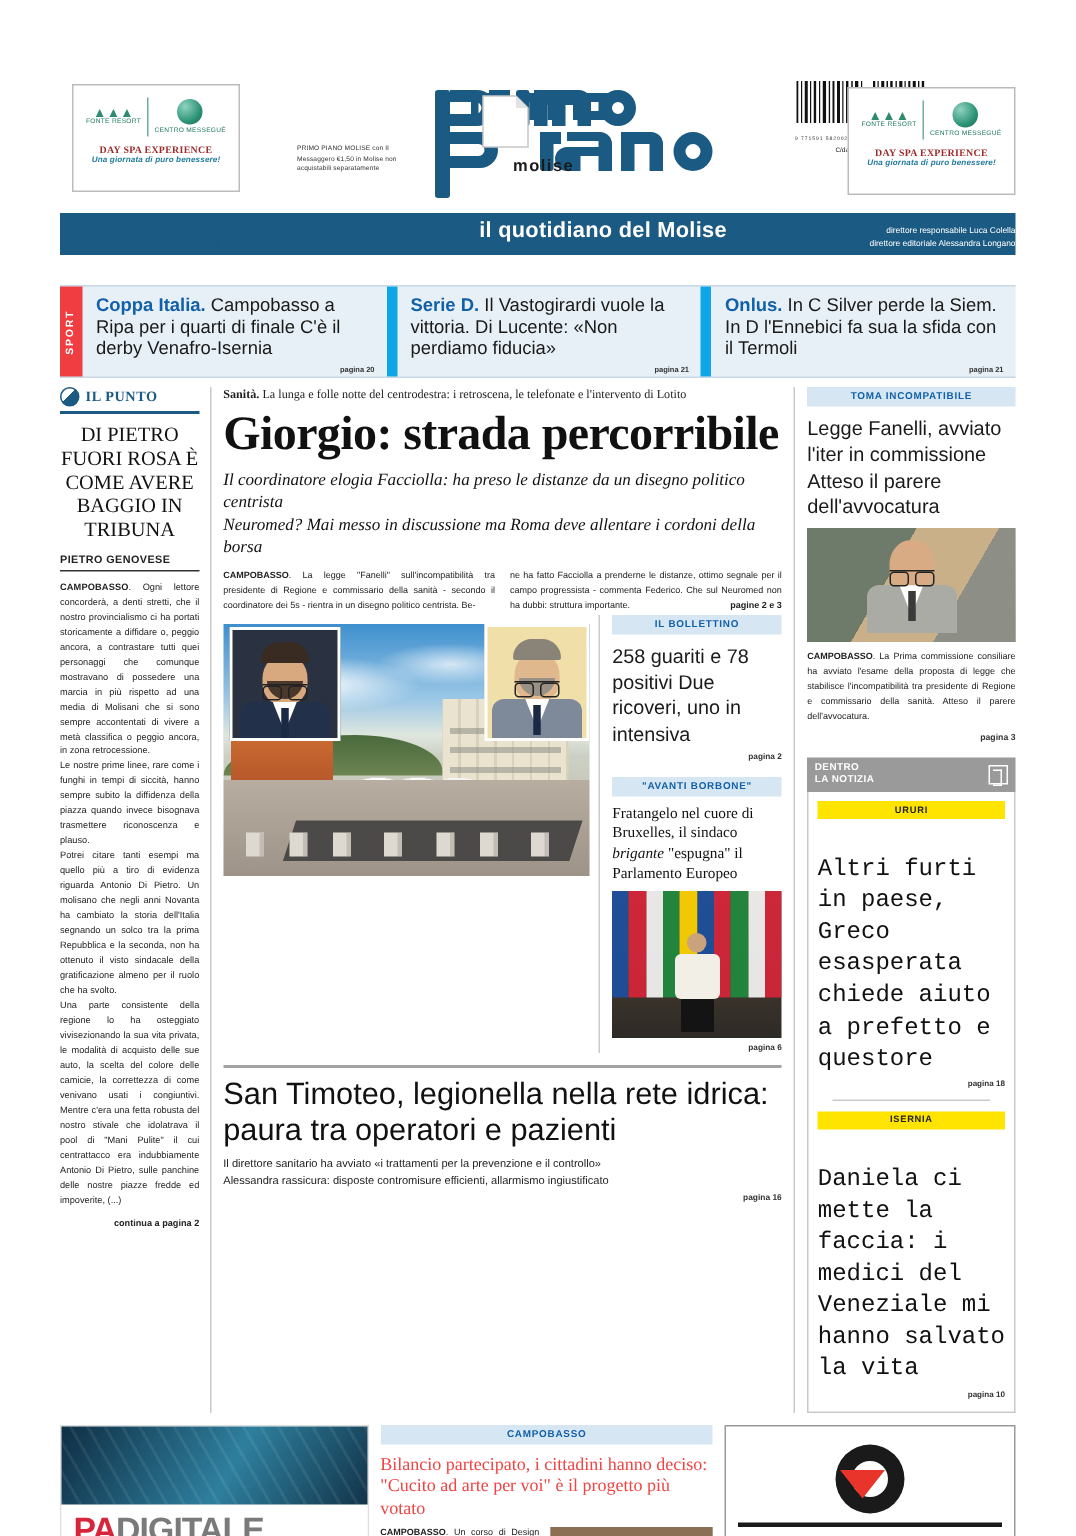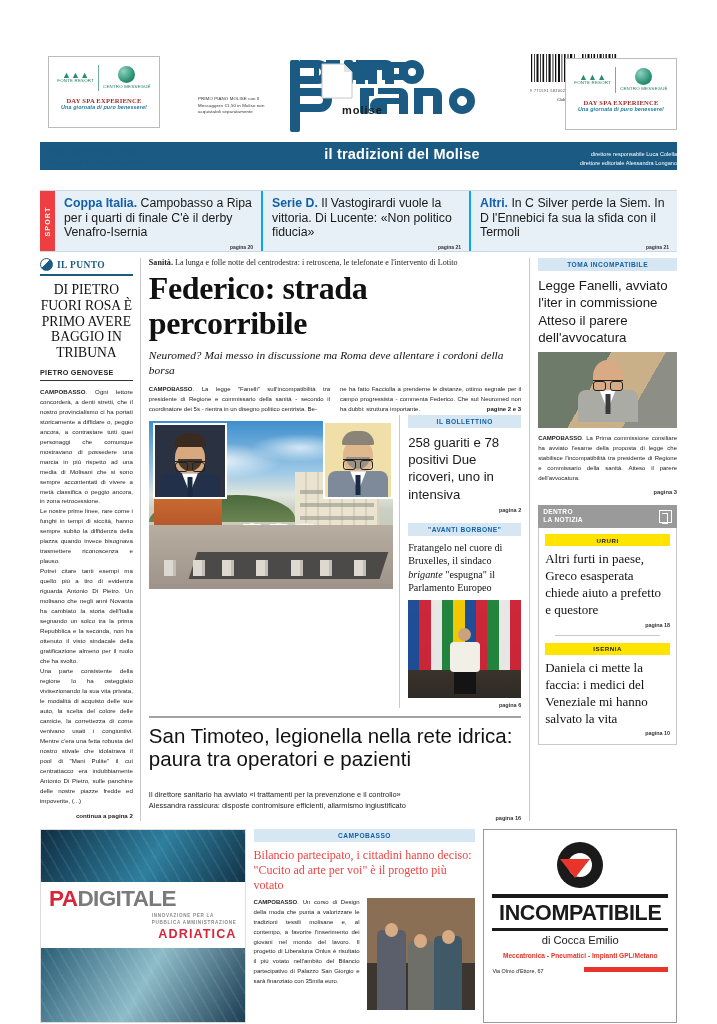--- a/index.html
+++ b/index.html
@@ -70,21 +70,21 @@
   
   .sport-band {
     margin: 4px 40px 0 40px; display: flex; background: #e7f0f6;
     border-top: 1px solid #c8d8e4; border-bottom: 1px solid #c8d8e4; height: 62px;
   }
   .sport-tag {
     width: 15px; background: #ef3e42; color: #fff; font-size: 7px; font-weight: bold;
     letter-spacing: 1.2px; display:flex; align-items:center; justify-content:center;
   }
   .sport-tag span { transform: rotate(-90deg); white-space: nowrap; }
-  .sport-col { flex: 1; padding: 5px 8px 2px 9px; position: relative; border-right: 2px solid #0ea5e9; }
+  .sport-col { flex: 1; padding: 5px 8px 2px 9px; position: relative; border-right: 7px solid #0ea5e9; }
   .sport-col:last-child { border-right: none; }
   .sport-col .hl { font-size: 12.3px; line-height: 1.18; color: #1a1a1a; }
   .sport-col .hl b { color: #1260a8; }
   .sport-page { position: absolute; right: 8px; bottom: 1px; font-size: 5px; font-weight: bold; color: #333; }
 
   
   .main { display: flex; margin: 6px 40px 0 40px; }
   .col-left { width: 107px; padding-right: 7px; border-right: 1px solid #c9c9c9; }
   .col-center { width: 413px; padding: 0 8px; }
   .col-right { width: 157px; padding-left: 8px; border-left: 1px solid #c9c9c9; }
@@ -167,21 +167,21 @@
   .face .shirt { position:absolute; left:50%; top:0; transform:translateX(-50%); width:16px; height:20px; background:#fff; clip-path: polygon(50% 100%,0 0,100% 0);}
   .face .tie { position:absolute; left:50%; top:4px; transform:translateX(-50%); width:5px; height:20px; background:#1b2a44;}
   .inset-r .face .body { background:#7e8a9a; }
   .inset-r .face .head { background:#e0b88d; }
   .inset-r .face .hair { background:#8a8378; }
   .inset-r .face .beard { background:#9a9186; }
 
   
   .st-block { border-top: 2px solid #a3a3a3; margin-top: 8px; padding-top: 6px; }
   .st-head { font-size: 20.5px; line-height: 1.16; color: #111; }
-  .st-sub { font-size: 7.4px; line-height: 1.5; margin-top: 18px; color: #222; }
+  .st-sub { font-size: 7.4px; line-height: 1.5; margin-top: 4px; color: #222; }
   .st-page { font-size: 5.6px; font-weight:bold; text-align:right; margin-top: 4px; color:#333;}
 
   
   .tagbar {
     background: #d6e7f3; color: #1260a8; font-size: 6.6px; font-weight: bold;
     letter-spacing: .5px; text-align: center; padding: 3px 0;
   }
   .r-head { font-size: 13.3px; line-height: 1.3; color: #1a1a1a; margin-top: 6px; }
   .r-photo { margin-top: 6px; height: 76px; background: linear-gradient(#8e9a86,#5f6a59); position: relative; overflow:hidden;}
   .r-photo .bg { position:absolute; inset:0; background: linear-gradient(120deg,#6f7b6a 0 40%, #c9b089 40% 70%, #8d8f86 70% 100%); }
@@ -190,21 +190,21 @@
 
   .dentro-bar {
     background: #9a9a9a; color:#fff; margin-top: 10px; padding: 3px 5px;
     display:flex; align-items:center; justify-content:space-between;
   }
   .dentro-bar .t { font-size: 6.6px; font-weight: bold; line-height: 1.3; letter-spacing:.3px;}
   .dentro-icon { width: 13px; height: 13px; border: 1.6px solid #fff; position: relative; }
   .dentro-icon:after { content:""; position:absolute; left:2px; top:2px; width:5px; height:9px; border:1.4px solid #fff; border-left:none;}
   .dentro-box { border:1px solid #c9c9c9; border-top:none; padding: 6px 6px 8px; }
   .yellowbar { background:#ffe400; color:#222; font-size:6.2px; font-weight:bold; letter-spacing:.5px; text-align:center; padding:2.5px 0; }
-  .d-head { font-family:Liberation Serif, serif; font-size:13px; line-height:1.32; margin-top:4px; color:#111; }
+  .d-head { font-family:Liberation Mono, monospace; font-size:16px; line-height:1.32; margin-top:23px; color:#111; }
   .d-page { font-size:5.4px; font-weight:bold; text-align:right; margin-top:3px; color:#333;}
   .d-rule { height:1px; background:#c9c9c9; margin: 7px 10px; }
 
   
   .center-row { display:flex; gap:6px; }
   .cc-left { flex: 1; }
   .cc-right { width: 122px; border-left: 1px solid #c9c9c9; padding-left: 8px; }
   .b-head { font-size: 13.2px; line-height:1.3; color:#1a1a1a; margin-top:6px; }
   .b-page { font-size:5.5px; font-weight:bold; text-align:right; margin-top:4px; color:#333;}
   .bb-head { font-family:"Liberation Serif", serif; font-size:10.2px; line-height:1.32; margin-top:5px; color:#111; }
@@ -316,21 +316,21 @@
           <path d="M128 42 h20 a8 8 0 0 1 8 8 v18 h-9 v-18 h-10 v18 h-9z"></path>
           <path d="M176 42 a13 13 0 0 1 0 26 a13 13 0 0 1 0-26z m0 8 a5 5 0 0 0 0 10 a5 5 0 0 0 0-10z"></path>
         </g>
 
         <g>
           <polygon points="36,18 36,52 66,52 66,26 58,18" fill="#ffffff" stroke="#c6c6c6" stroke-width="1"></polygon>
           <polygon points="58,18 66,26 58,26" fill="#e3e3e3"></polygon>
         </g>
         <text x="56" y="68" font-family="Liberation Sans, sans-serif" font-size="11" font-weight="bold" fill="#1a1a1a" letter-spacing="1">molise</text>
       </svg>
-      <div class="tagline">il tradizioni del Molise</div>
+      <div class="tagline">il quotidiano del Molise</div>
     </div>
 
     <div class="barcode-block">
       <svg class="barcode" viewBox="0 0 88 30" preserveAspectRatio="none">
         <g fill="#111">
           <rect x="1" y="0" width="1.2" height="28"></rect>
             <rect x="4" y="0" width="0.8" height="28"></rect>
           <rect x="6.5" y="0" width="2" height="28"></rect>
             <rect x="10" y="0" width="0.8" height="28"></rect>
           <rect x="12.5" y="0" width="1.6" height="28"></rect>
@@ -399,55 +399,56 @@
 
   <div class="sport-band">
     <div class="sport-tag">
       <span>SPORT</span>
     </div>
     <div class="sport-col">
       <div class="hl"><b>Coppa Italia.</b><span> Campobasso a Ripa per i quarti di finale C'è il derby Venafro-Isernia</span></div>
       <div class="sport-page">pagina 20</div>
     </div>
     <div class="sport-col">
-      <div class="hl"><b>Serie D.</b><span> Il Vastogirardi vuole la vittoria. Di Lucente: «Non politico fiducia»</span></div>
+      <div class="hl"><b>Serie D.</b><span> Il Vastogirardi vuole la vittoria. Di Lucente: «Non perdiamo fiducia»</span></div>
       <div class="sport-page">pagina 21</div>
     </div>
     <div class="sport-col">
-      <div class="hl"><b>Altri.</b><span> In C Silver perde la Siem. In D l'Ennebici fa sua la sfida con il Termoli</span></div>
+      <div class="hl"><b>Onlus.</b><span> In C Silver perde la Siem. In D l'Ennebici fa sua la sfida con il Termoli</span></div>
       <div class="sport-page">pagina 21</div>
     </div>
   </div>
 
   <div class="main">
 
     <div class="col-left">
       <div class="punto-head">
         <div class="punto-icon"></div>
         <div class="punto-label">IL PUNTO</div>
       </div>
-      <div class="punto-title">DI PIETRO FUORI ROSA È PRIMO AVERE BAGGIO IN TRIBUNA</div>
+      <div class="punto-title">DI PIETRO FUORI ROSA È COME AVERE BAGGIO IN TRIBUNA</div>
       <div class="punto-author">PIETRO GENOVESE</div>
       <div class="punto-body">
         <p><b>CAMPOBASSO</b><span>. Ogni lettore concorderà, a denti stretti, che il nostro provincialismo ci ha portati storicamente a diffidare o, peggio ancora, a contrastare tutti quei personaggi che comunque mostravano di possedere una marcia in più rispetto ad una media di Molisani che si sono sempre accontentati di vivere a metà classifica o peggio ancora, in zona retrocessione.</span></p>
         <p>Le nostre prime linee, rare come i funghi in tempi di siccità, hanno sempre subito la diffidenza della piazza quando invece bisognava trasmettere riconoscenza e plauso.</p>
         <p>Potrei citare tanti esempi ma quello più a tiro di evidenza riguarda Antonio Di Pietro. Un molisano che negli anni Novanta ha cambiato la storia dell'Italia segnando un solco tra la prima Repubblica e la seconda, non ha ottenuto il visto sindacale della gratificazione almeno per il ruolo che ha svolto.</p>
         <p>Una parte consistente della regione lo ha osteggiato vivisezionando la sua vita privata, le modalità di acquisto delle sue auto, la scelta del colore delle camicie, la correttezza di come venivano usati i congiuntivi. Mentre c'era una fetta robusta del nostro stivale che idolatrava il pool di "Mani Pulite" il cui centrattacco era indubbiamente Antonio Di Pietro, sulle panchine delle nostre piazze fredde ed impoverite, (...)</p>
       </div>
       <div class="punto-cont">continua a pagina 2</div>
     </div>
 
     <div class="col-center">
       <div class="kicker-line">
         <b>Sanità.</b><span> La lunga e folle notte del centrodestra: i retroscena, le telefonate e l'intervento di Lotito</span>
       </div>
       <div class="head-main">
-        <div>Federico: strada percorribile</div>
+        <div>Giorgio: strada percorribile</div>
       </div>
       <div class="subhead">
+        <div>Il coordinatore elogia Facciolla: ha preso le distanze da un disegno politico centrista</div>
         <div>Neuromed? Mai messo in discussione ma Roma deve allentare i cordoni della borsa</div>
       </div>
       <div class="twocol">
         <p><b>CAMPOBASSO</b><span>. La legge "Fanelli" sull'incompatibilità tra presidente di Regione e commissario della sanità - secondo il coordinatore dei 5s - rientra in un disegno politico centrista. Be-</span></p>
         <p><span>ne ha fatto Facciolla a prenderne le distanze, ottimo segnale per il campo progressista - commenta Federico. Che sul Neuromed non ha dubbi: struttura importante.</span> <span class="pageref-inline">pagine 2 e 3</span></p>
       </div>
 
       <div class="center-row">
         <div class="cc-left">
           <div class="photo-main">

